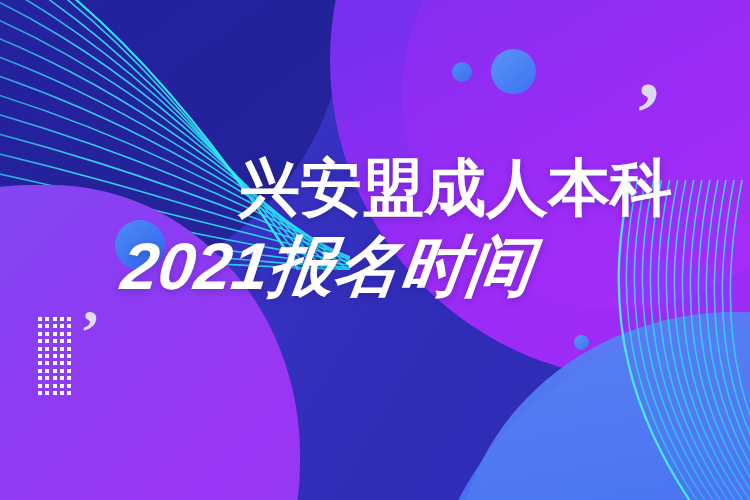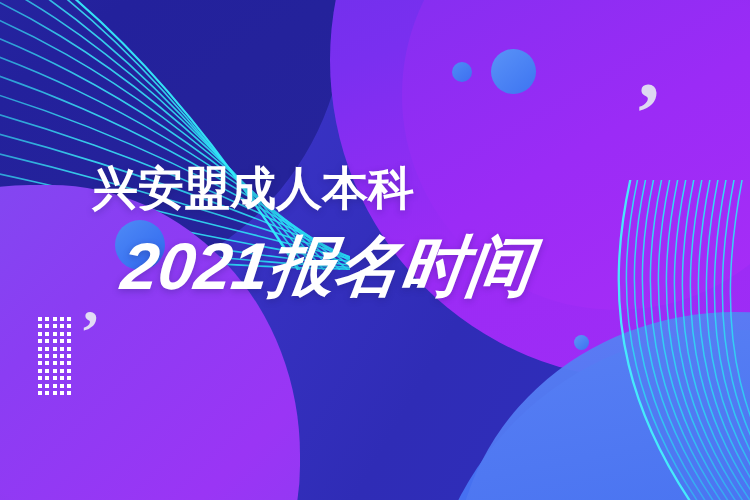--- a/index.html
+++ b/index.html
@@ -158,23 +158,24 @@
     z-index:40;
   }
   .title-line{
     color:#ffffff;
     font-weight:700;
     letter-spacing:0px;
     white-space:nowrap;
     text-shadow:0 2px 7px rgba(25,20,90,0.28);
   }
   #title-line-1{
-    font-size:46px;
+    font-size:62px;
     line-height:76px;
     font-family:"Liberation Sans","DejaVu Sans",sans-serif;
+    text-align:right;
   }
   #title-line-2{
     font-size:66px;
     line-height:80px;
     font-style:italic;
     transform:skewX(-7deg);
     transform-origin:left center;
     margin-left:30px;
     font-family:"Liberation Sans","DejaVu Sans",sans-serif;
   }

